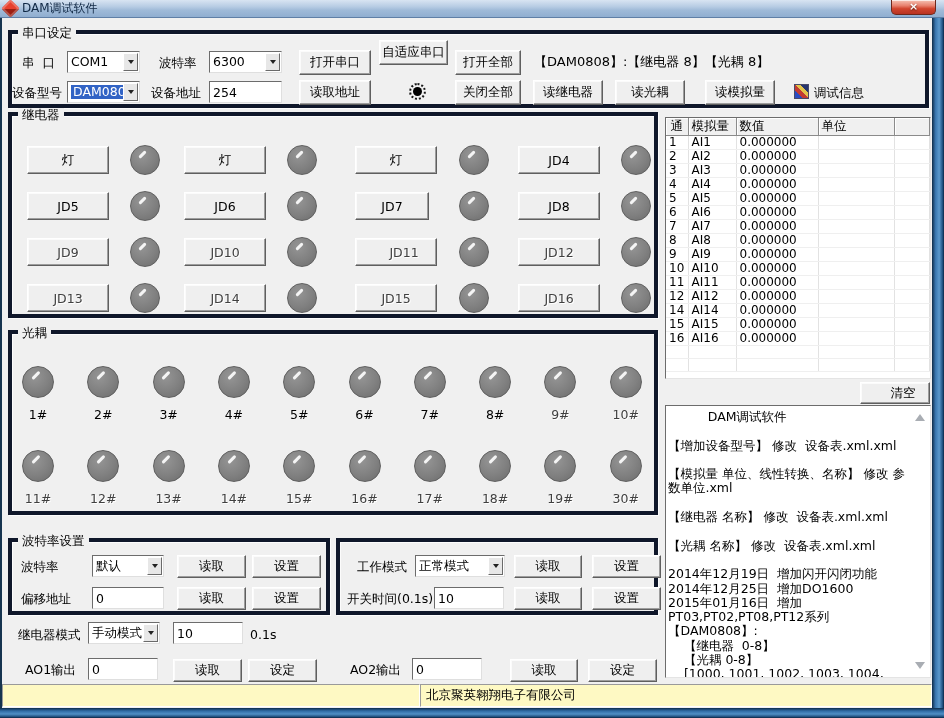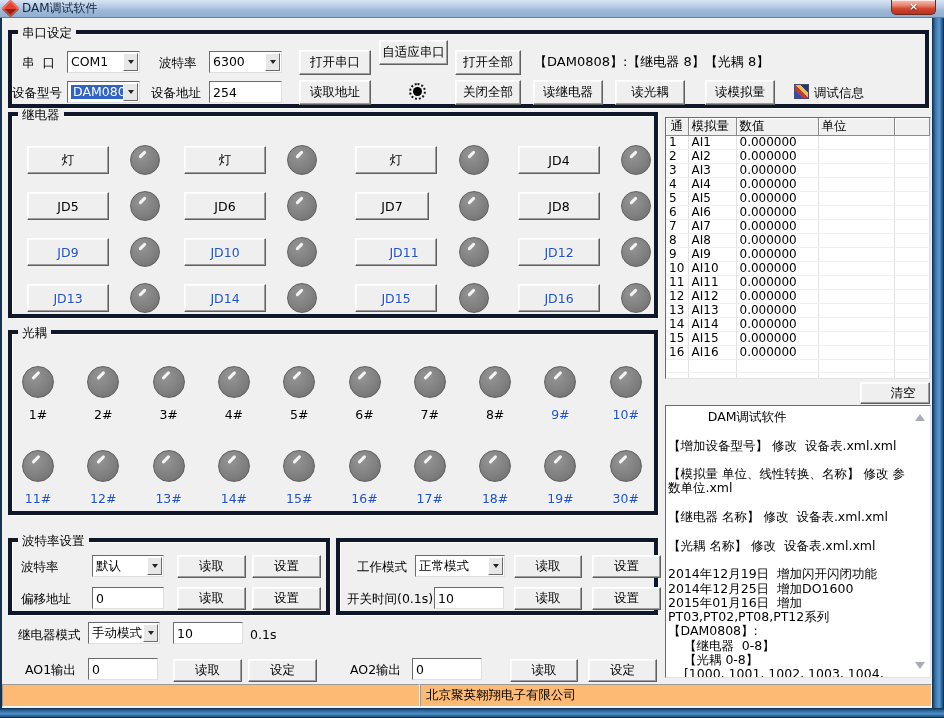--- a/index.html
+++ b/index.html
@@ -28,21 +28,21 @@
                   background:linear-gradient(180deg,#0e2c49,#2f6ca6 30%,#4f8fc5 60%,#1d4d7c 88%,#0b2440); }
 
   
   .abs { position:absolute; }
   .lbl { position:absolute; white-space:nowrap; font-size:12.5px; line-height:14px; }
   .group { position:absolute; border:4px solid #0f172a; box-shadow:inset 1px 1px 0 #fcfcfc, 1px 1px 0 #fcfcfc; }
   .group-title { position:absolute; top:-8px; left:6px; background:#f0f0f0; padding:0 4px; font-size:12.5px; line-height:14px; }
   .btn { position:absolute; background:#efefef; border:1px solid; border-color:#ffffff #5f5f5f #5f5f5f #ffffff;
          box-shadow:inset -1px -1px 0 #9d9d9d, inset 1px 1px 0 #fbfbfb;
          display:flex; align-items:center; justify-content:center; font-size:12.5px; cursor:default; }
-  .btn.dis, .dis { color:#1d4ed8; text-shadow:1px 1px 0 #fff; }
+  .btn.dis, .dis { color:#404040; text-shadow:1px 1px 0 #fff; }
   .field { position:absolute; background:#fff; border:1px solid; border-color:#6c6c6c #dfdfdf #dfdfdf #6c6c6c;
            font-size:12.5px; padding:0 3px; font-family:"DejaVu Sans", sans-serif; }
   input.field { outline:none; }
   .combo { position:absolute; background:#fff; border:1px solid; border-color:#6c6c6c #dfdfdf #dfdfdf #6c6c6c;
            display:flex; align-items:center; padding-left:3px; }
   .combo-text { font-size:12.5px; line-height:14px; }
   .combo-text.sel { background:#3163c5; color:#fff; padding:0 2px; }
   .combo-btn { position:absolute; right:1px; top:1px; bottom:1px; width:15px; background:#e7e7e7;
                border:1px solid; border-color:#ffffff #6a6a6a #6a6a6a #ffffff;
                display:flex; align-items:center; justify-content:center; }
@@ -75,21 +75,21 @@
   .log-wrap { position:absolute; left:665px; top:405px; width:266px; height:273px; background:#fff;
               border:1px solid; border-color:#6c6c6c #e4e4e4 #e4e4e4 #6c6c6c; overflow:hidden; }
   .log-text { position:absolute; left:2px; top:4px; right:16px; white-space:pre-wrap; font-size:12.5px;
               line-height:14.3px; font-family:"DejaVu Sans", sans-serif; }
   .scroll-up { position:absolute; right:5px; top:8px; width:0; height:0; border-left:5px solid transparent;
                border-right:5px solid transparent; border-bottom:7px solid #a9adb3; }
   .scroll-down { position:absolute; right:5px; bottom:8px; width:0; height:0; border-left:5px solid transparent;
                  border-right:5px solid transparent; border-top:7px solid #a9adb3; }
 
   
-  .statusbar { position:absolute; left:2px; top:684px; width:930px; height:23px; background:#fdba74; }
+  .statusbar { position:absolute; left:2px; top:684px; width:930px; height:23px; background:#fef9c3; }
   .status-panel { position:absolute; top:0; height:23px; border:1px solid; border-color:#9a9a9a #ffffff #ffffff #9a9a9a;
                   display:flex; align-items:center; padding-left:5px; font-size:12.5px; }
 
   .debug-icon { position:absolute; width:15px; height:15px; border:1px solid #4a4a6a;
                 background:linear-gradient(45deg,#2b4bc0 28%,#c23b33 28% 52%,#e3c34a 52% 72%,#27366e 72%); }
 </style>
 </head>
 <body>
 
 <div class="win">
@@ -270,27 +270,20 @@
           <tr>
             <td>11</td>
             <td>AI11</td>
             <td>0.000000</td>
             <td></td>
             <td></td>
           </tr>
           <tr>
             <td>12</td>
             <td>AI12</td>
-            <td>0.000000</td>
-            <td></td>
-            <td></td>
-          </tr>
-          <tr>
-            <td>13</td>
-            <td>AI13</td>
             <td>0.000000</td>
             <td></td>
             <td></td>
           </tr>
           <tr>
             <td>14</td>
             <td>AI14</td>
             <td>0.000000</td>
             <td></td>
             <td></td>

